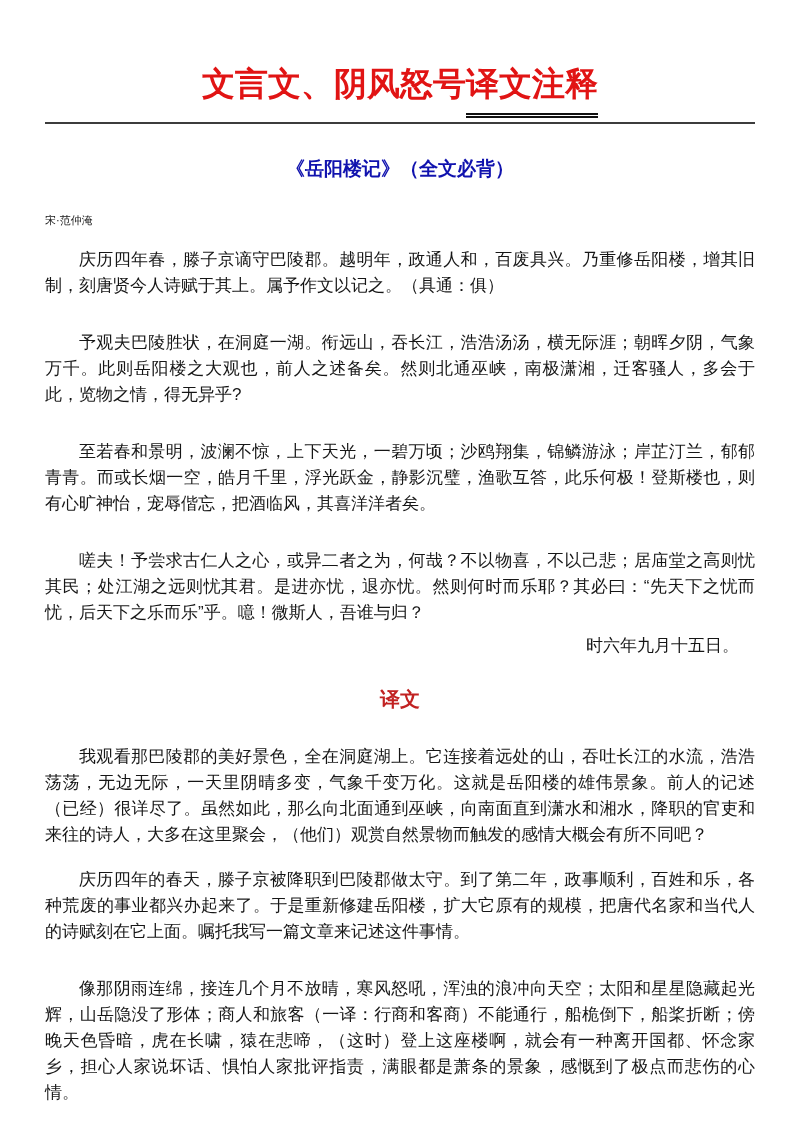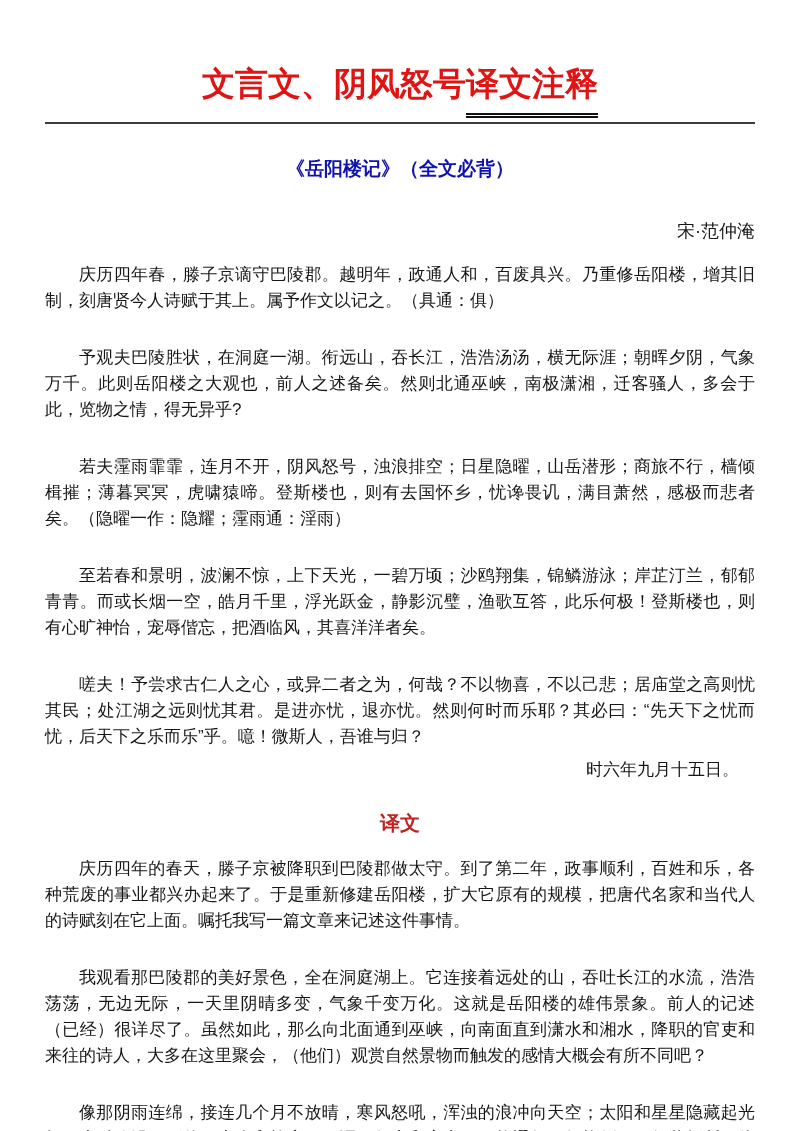--- a/index.html
+++ b/index.html
@@ -41,25 +41,25 @@
     border: none;
     border-top: 2px solid #3c3c3c;
     margin: 15px 0 0 0;
     width: 100%;
   }
   .section-heading {
     text-align: center;
     color: #1012ae;
     font-size: 19px;
     font-weight: bold;
-    margin: 32px 0 8px 0;
+    margin: 32px 0 2px 0;
   }
   .author-line {
-    text-align: right;
-    font-size: 18px;
+    text-align: left;
+    font-size: 11px;
     font-weight: normal;
     margin: 29px 0 0 0;
   }
   p.body-para {
     font-size: 17px;
     line-height: 26px;
     text-align: justify;
     text-indent: 2em;
     margin: 31px 0 0 0;
   }
@@ -87,25 +87,24 @@
   <h2 class="doc-subtitle"><span>文言文、阴风怒号</span><span class="dbl-underline">译文注释</span></h2>
 
   <hr class="divider">
 
   <h3 class="section-heading">《岳阳楼记》（全文必背）</h3>
 
   <div class="author-line">宋·范仲淹</div>
 
   <p class="body-para first-para">庆历四年春，滕子京谪守巴陵郡。越明年，政通人和，百废具兴。乃重修岳阳楼，增其旧制，刻唐贤今人诗赋于其上。属予作文以记之。（具通：俱）</p>
   <p class="body-para">予观夫巴陵胜状，在洞庭一湖。衔远山，吞长江，浩浩汤汤，横无际涯；朝晖夕阴，气象万千。此则岳阳楼之大观也，前人之述备矣。然则北通巫峡，南极潇湘，迁客骚人，多会于此，览物之情，得无异乎?</p>
-  <p class="body-para">若夫霪雨霏霏，连月不开，阴风怒号，浊浪排空；日星隐曜，山岳潜形；商旅不行，樯倾楫摧；薄暮冥冥，虎啸猿啼。登斯楼也，则有去国怀乡，忧谗畏讥，满目萧然，感极而悲者矣。（隐曜一作：隐耀；霪雨通：淫雨）</p>
   <p class="body-para">至若春和景明，波澜不惊，上下天光，一碧万顷；沙鸥翔集，锦鳞游泳；岸芷汀兰，郁郁青青。而或长烟一空，皓月千里，浮光跃金，静影沉璧，渔歌互答，此乐何极！登斯楼也，则有心旷神怡，宠辱偕忘，把酒临风，其喜洋洋者矣。</p>
   <p class="body-para">嗟夫！予尝求古仁人之心，或异二者之为，何哉？不以物喜，不以己悲；居庙堂之高则忧其民；处江湖之远则忧其君。是进亦忧，退亦忧。然则何时而乐耶？其必曰：“先天下之忧而忧，后天下之乐而乐”乎。噫！微斯人，吾谁与归？</p>
 
   <div class="date-line">时六年九月十五日。</div>
 
   <h4 class="translation-heading">译文</h4>
 
+  <p class="body-para">我观看那巴陵郡的美好景色，全在洞庭湖上。它连接着远处的山，吞吐长江的水流，浩浩荡荡，无边无际，一天里阴晴多变，气象千变万化。这就是岳阳楼的雄伟景象。前人的记述（已经）很详尽了。虽然如此，那么向北面通到巫峡，向南面直到潇水和湘水，降职的官吏和来往的诗人，大多在这里聚会，（他们）观赏自然景物而触发的感情大概会有所不同吧？</p>
   <p class="body-para first-para">庆历四年的春天，滕子京被降职到巴陵郡做太守。到了第二年，政事顺利，百姓和乐，各种荒废的事业都兴办起来了。于是重新修建岳阳楼，扩大它原有的规模，把唐代名家和当代人的诗赋刻在它上面。嘱托我写一篇文章来记述这件事情。</p>
-  <p class="body-para">我观看那巴陵郡的美好景色，全在洞庭湖上。它连接着远处的山，吞吐长江的水流，浩浩荡荡，无边无际，一天里阴晴多变，气象千变万化。这就是岳阳楼的雄伟景象。前人的记述（已经）很详尽了。虽然如此，那么向北面通到巫峡，向南面直到潇水和湘水，降职的官吏和来往的诗人，大多在这里聚会，（他们）观赏自然景物而触发的感情大概会有所不同吧？</p>
   <p class="body-para">像那阴雨连绵，接连几个月不放晴，寒风怒吼，浑浊的浪冲向天空；太阳和星星隐藏起光辉，山岳隐没了形体；商人和旅客（一译：行商和客商）不能通行，船桅倒下，船桨折断；傍晚天色昏暗，虎在长啸，猿在悲啼，（这时）登上这座楼啊，就会有一种离开国都、怀念家乡，担心人家说坏话、惧怕人家批评指责，满眼都是萧条的景象，感慨到了极点而悲伤的心情。</p>
 
 </div>
 
 </body></html>

